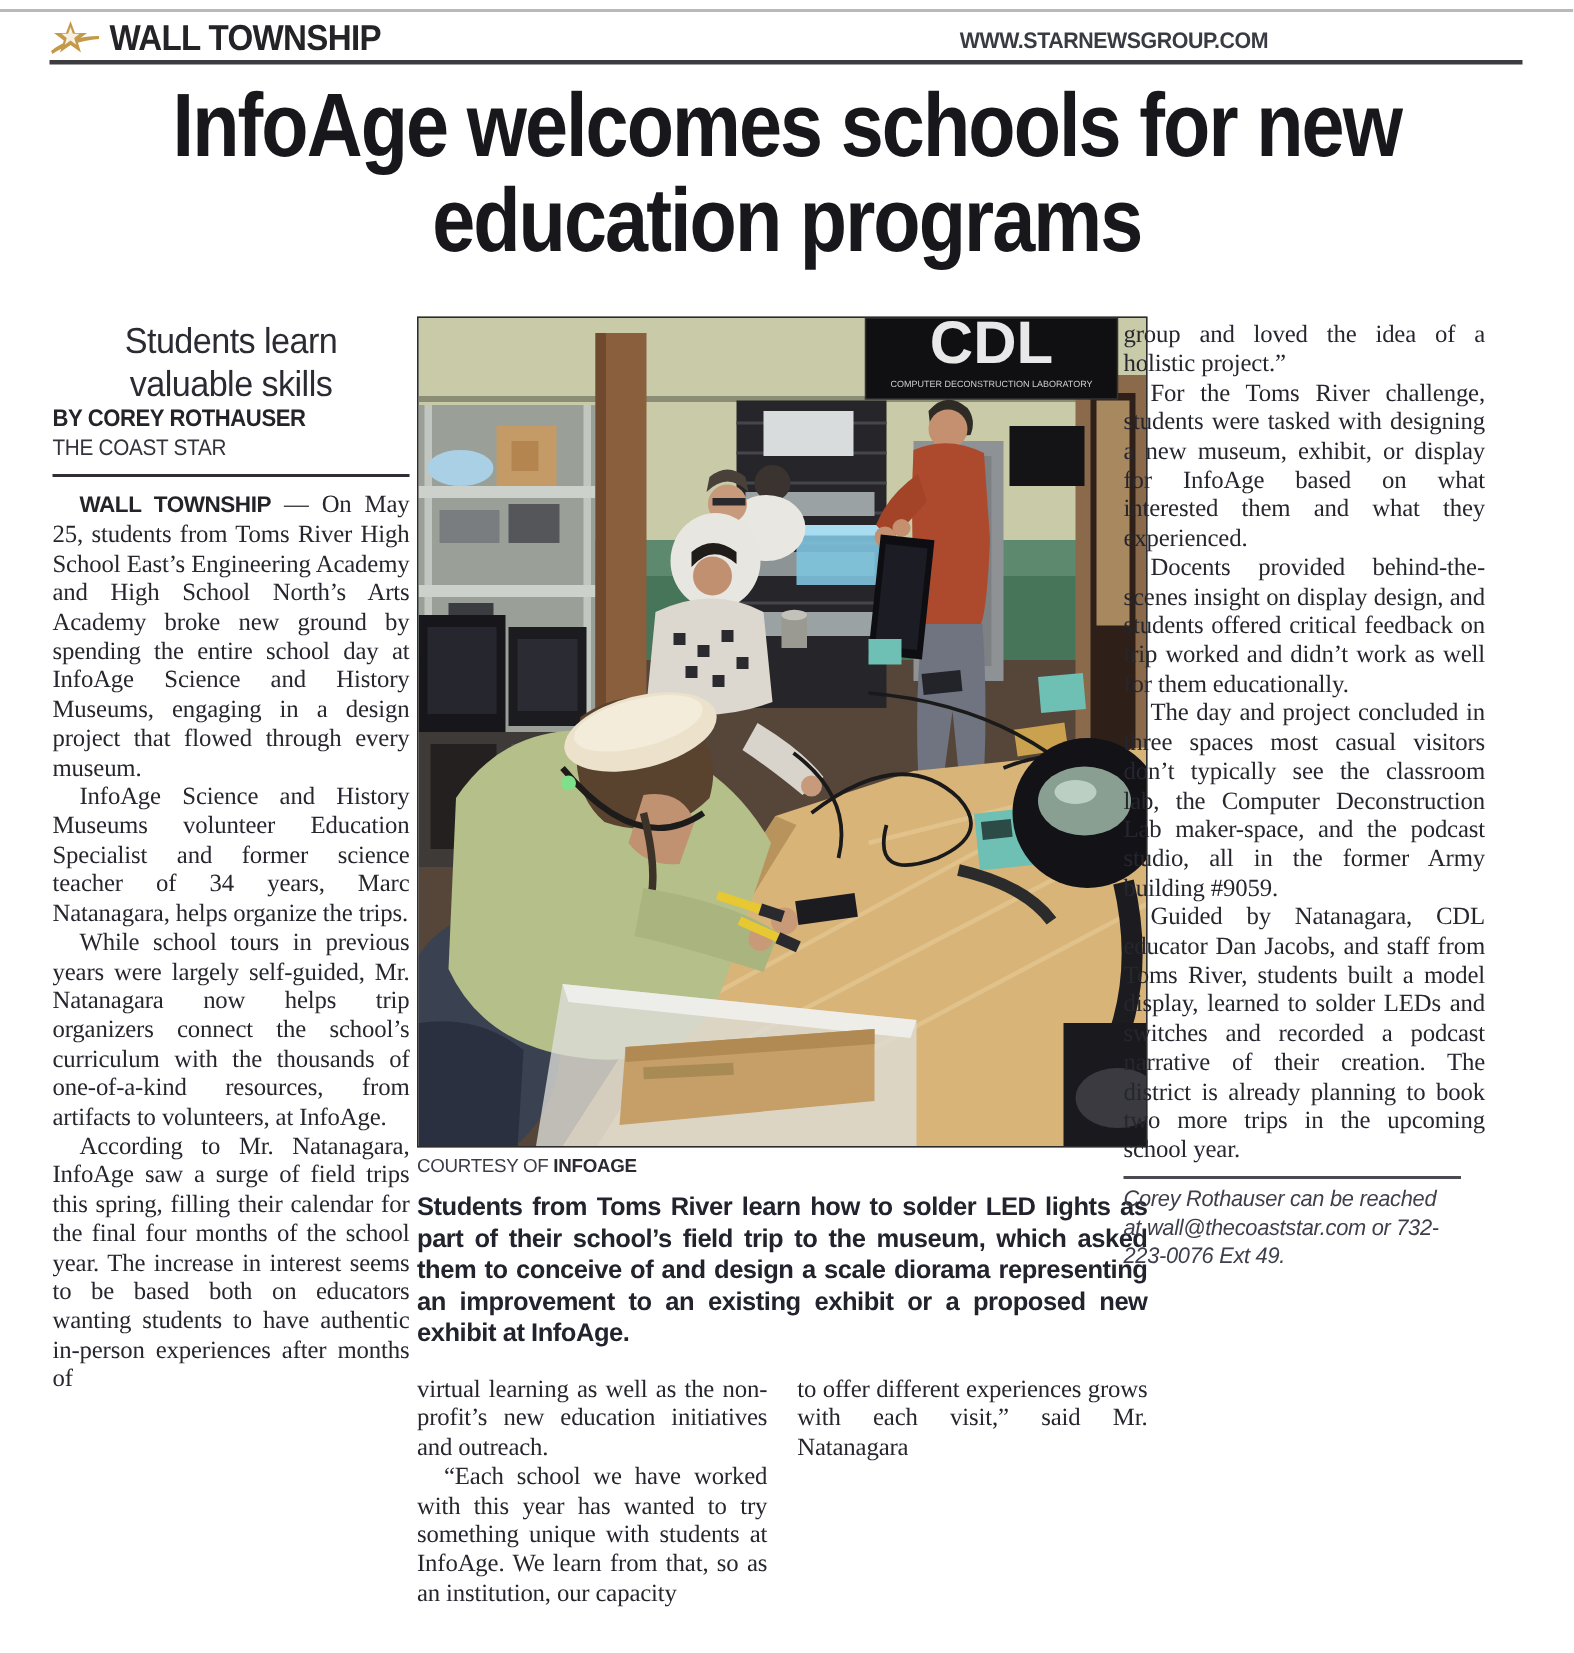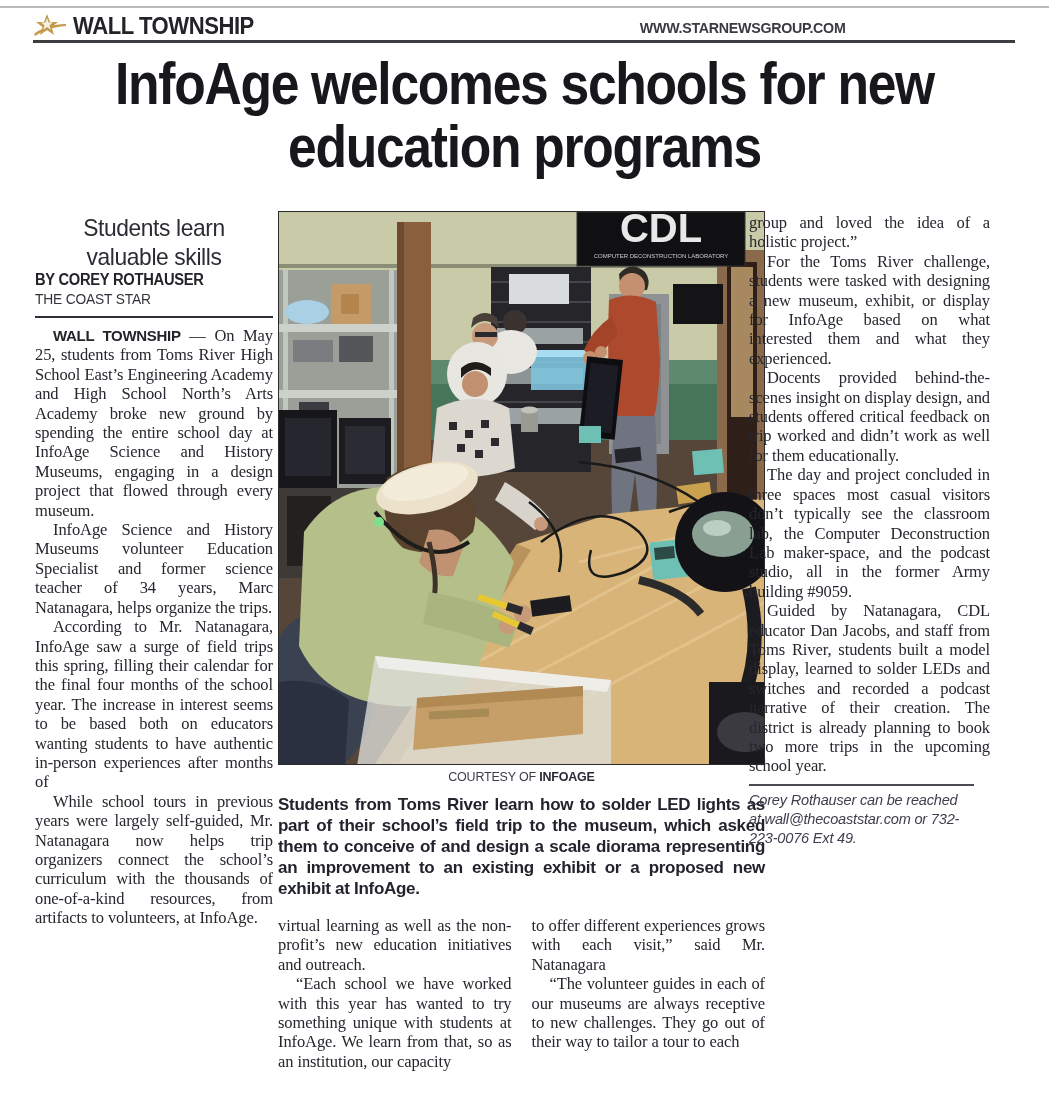--- a/index.html
+++ b/index.html
@@ -62,21 +62,21 @@
     font-family:"Liberation Sans", sans-serif; font-weight:bold; font-size:15px;
     letter-spacing:-0.3px; color:#232329;
   }
 
   
   .photo-frame {
     width:487px; height:554px; border:1px solid #2c2c2c; background:#a3a3a3; overflow:hidden;
   }
   .photo-frame svg { display:block; }
   .credit-line {
-    margin-top:5px; text-align:center; font-family:"Liberation Sans", sans-serif;
+    margin-top:5px; text-align:left; font-family:"Liberation Sans", sans-serif;
     font-size:12.5px; color:#3c3c48; letter-spacing:-0.2px;
   }
   .credit-line b { font-weight:bold; color:#2a2a34; }
   .caption {
     margin-top:10px; font-family:"Liberation Sans", sans-serif; font-weight:bold;
     font-size:17px; line-height:21px; text-align:justify; color:#23232e;
     letter-spacing:-0.3px;
   }
   .two-col { display:flex; gap:20px; margin-top:17px; }
   .two-col .subcol { width:236px; }
@@ -116,22 +116,22 @@
   <div class="col-left">
     <div class="subhead">Students learn valuable skills</div>
     <div class="byline-block">
       <div class="byline">BY COREY ROTHAUSER</div>
       <div class="publication">THE COAST STAR</div>
     </div>
     <div class="byline-rule"></div>
     <div class="body-text">
       <p class="indent"><span class="leadin">WALL TOWNSHIP</span><span> — On May 25, students from Toms River High School East’s Engineering Academy and High School North’s Arts Academy broke new ground by spending the entire school day at InfoAge Science and History Museums, engaging in a design project that flowed through every museum.</span></p>
       <p class="indent">InfoAge Science and History Museums volunteer Education Specialist and former science teacher of 34 years, Marc Natanagara, helps organize the trips.</p>
+      <p class="indent">While school tours in previous years were largely self-guided, Mr. Natanagara now helps trip organizers connect the school’s curriculum with the thousands of one-of-a-kind resources, from artifacts to volunteers, at InfoAge.</p>
       <p class="indent">According to Mr. Natanagara, InfoAge saw a surge of field trips this spring, filling their calendar for the final four months of the school year. The increase in interest seems to be based both on educators wanting students to have authentic in-person experiences after months of</p>
-      <p class="indent">While school tours in previous years were largely self-guided, Mr. Natanagara now helps trip organizers connect the school’s curriculum with the thousands of one-of-a-kind resources, from artifacts to volunteers, at InfoAge.</p>
     </div>
   </div>
 
   <div class="col-center">
     <div class="photo-frame">
       <svg width="487" height="554" viewBox="0 0 487 554" preserveAspectRatio="none">
 
         <rect x="0" y="0" width="487" height="180" fill="#c9caa7"></rect>
         <rect x="0" y="148" width="487" height="82" fill="#5d8a6e"></rect>
         <rect x="0" y="172" width="487" height="58" fill="#46755a"></rect>
@@ -304,21 +304,20 @@
 
     <div class="caption">Students from Toms River learn how to solder LED lights as part of their school’s field trip to the museum, which asked them to conceive of and design a scale diorama representing an improvement to an existing exhibit or a proposed new exhibit at InfoAge.</div>
 
     <div class="two-col">
       <div class="subcol body-text">
         <p>virtual learning as well as the non-profit’s new education initiatives and outreach.</p>
         <p class="indent">“Each school we have worked with this year has wanted to try something unique with students at InfoAge. We learn from that, so as an institution, our capacity</p>
       </div>
       <div class="subcol body-text">
         <p>to offer different experiences grows with each visit,” said Mr. Natanagara</p>
-        <p class="indent">“The volunteer guides in each of our museums are always receptive to new challenges. They go out of their way to tailor a tour to each</p>
       </div>
     </div>
   </div>
 
   <div class="col-right">
     <div class="body-text">
       <p>group and loved the idea of a holistic project.”</p>
       <p class="indent">For the Toms River challenge, students were tasked with designing a new museum, exhibit, or display for InfoAge based on what interested them and what they experienced.</p>
       <p class="indent">Docents provided behind-the-scenes insight on display design, and students offered critical feedback on trip worked and didn’t work as well for them educationally.</p>
       <p class="indent">The day and project concluded in three spaces most casual visitors don’t typically see the classroom lab, the Computer Deconstruction Lab maker-space, and the podcast studio, all in the former Army building #9059.</p>

